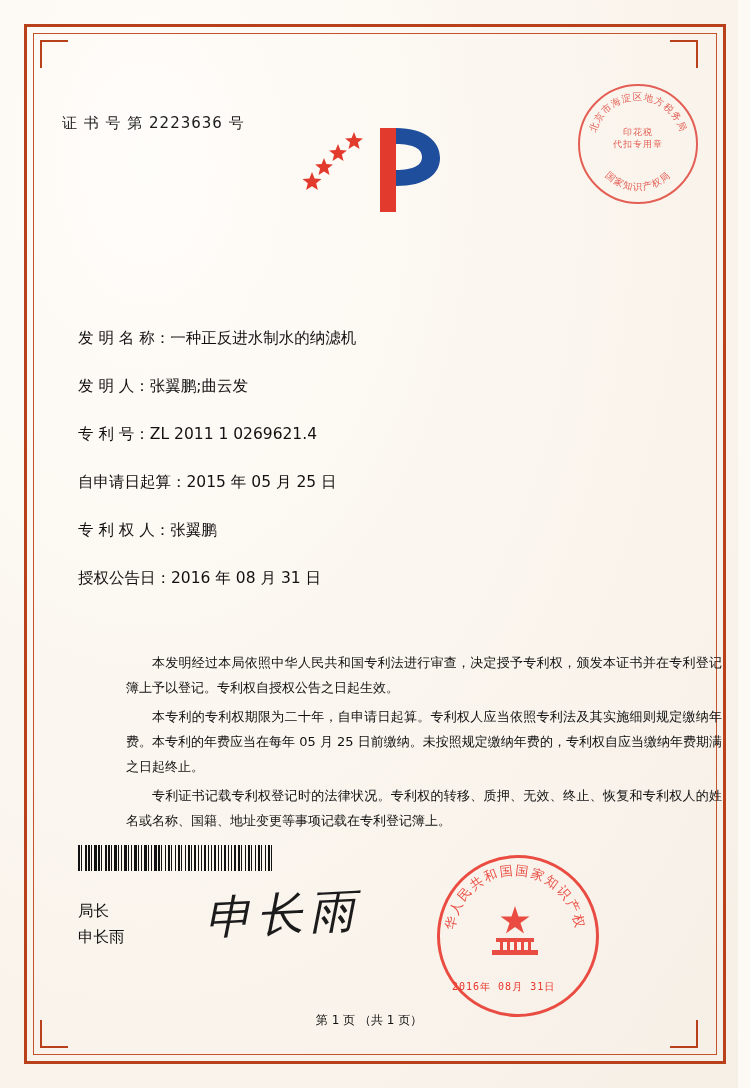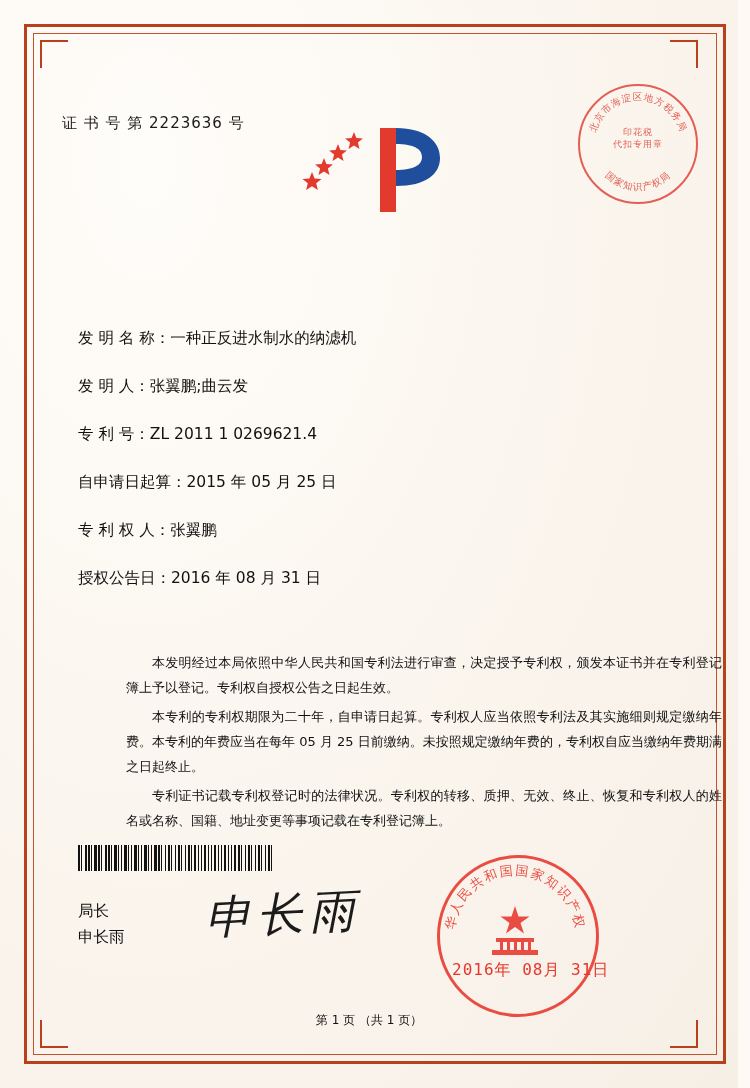--- a/index.html
+++ b/index.html
@@ -174,22 +174,22 @@
   .stamp-big {
     position: absolute;
     left: 437px; top: 855px;
     width: 156px; height: 156px;
     border: 3px solid #e8362b;
     border-radius: 50%;
     opacity: .88;
   }
   .stamp-date {
     position: absolute;
-    left: 452px; top: 960px;
-    font-size: 16px;
+    left: 452px; top: 980px;
+    font-size: 10px;
     color: #e8362b;
     letter-spacing: 1px;
     font-family: "DejaVu Sans Mono", "Liberation Mono", monospace;
   }
 
   .footer {
     position: absolute;
     left: 0; right: 0; top: 1012px;
     text-align: center;
     font-size: 12px;

